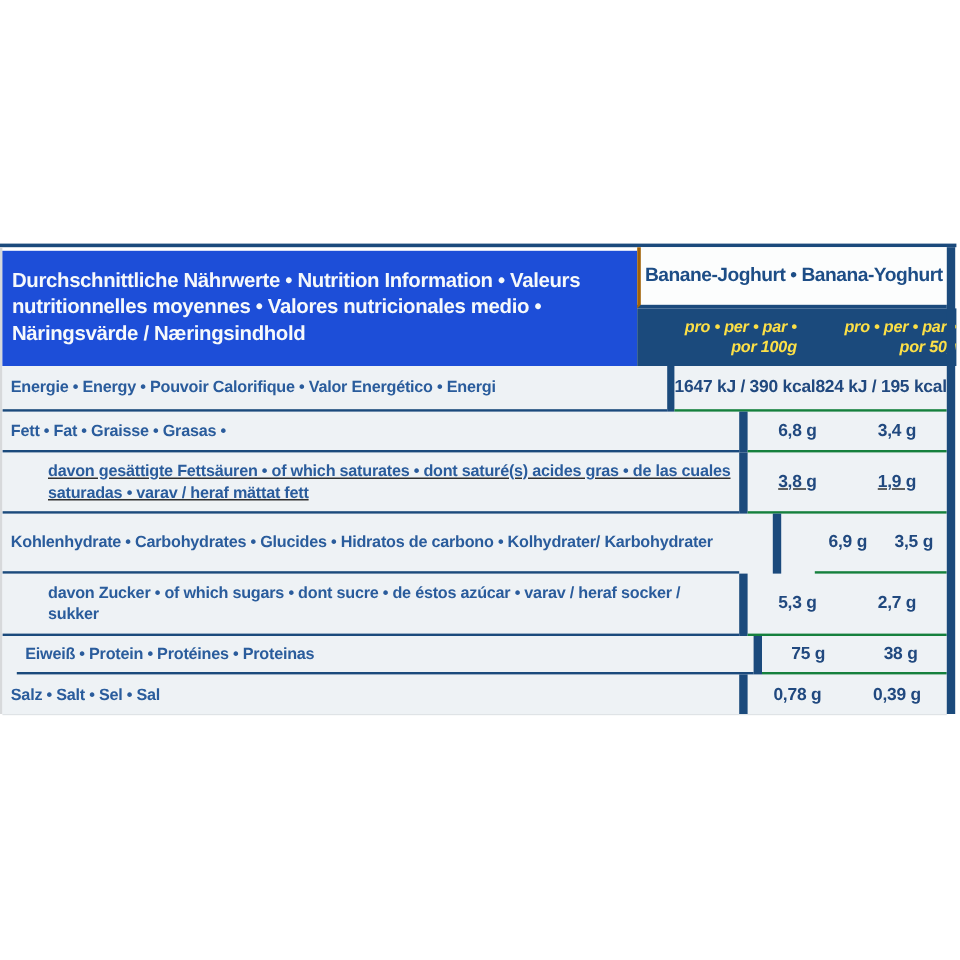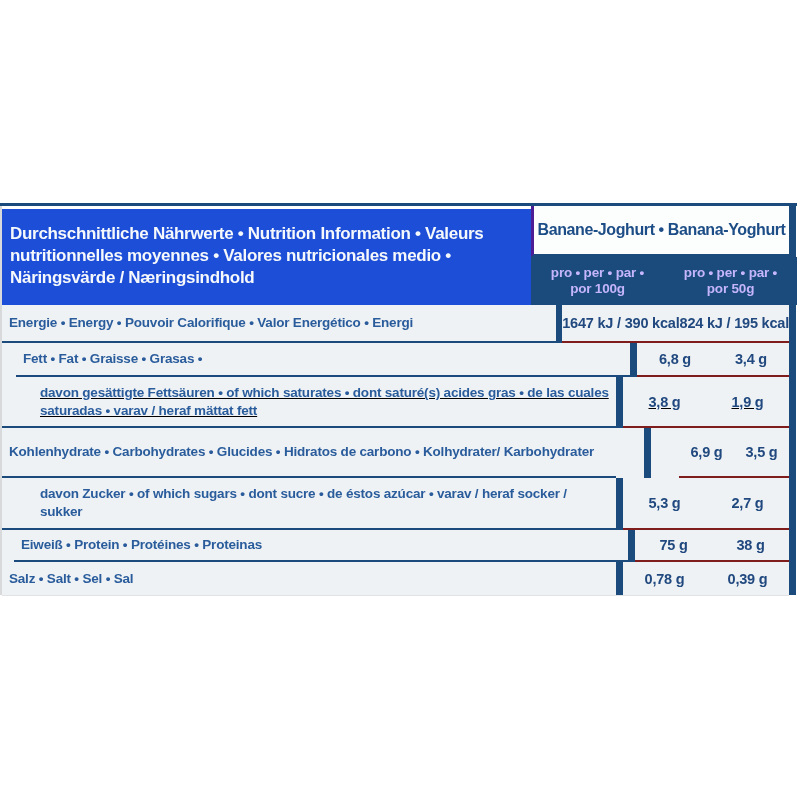--- a/index.html
+++ b/index.html
@@ -43,21 +43,21 @@
     font-size: 17px;
     font-weight: bold;
     line-height: 1.3;
     letter-spacing: -0.3px;
   }
   .product-box {
     position: absolute;
     left: 531px; top: 3px;
     width: 258px; height: 51px;
     background: #fcfdfd;
-    border-left: 3px solid #4c1d95;
+    border-left: 3px solid #a16207;
     border-bottom: 3px solid #1b4a7c;
     display: flex;
     align-items: center;
     justify-content: center;
     color: #1d4d86;
     font-size: 16px;
     font-weight: bold;
     letter-spacing: -0.4px;
     white-space: nowrap;
   }
@@ -65,47 +65,48 @@
     position: absolute;
     left: 531px; top: 54px;
     width: 266px; height: 48px;
     background: #1b4a7c;
     display: flex;
   }
   .unit {
     flex: 1;
     display: flex;
     flex-direction: column;
-    align-items: center;
+    align-items: flex-end;
     justify-content: center;
-    color: #c4b5fd;
+    color: #fde047;
     font-size: 13.5px;
     font-weight: bold;
     line-height: 1.2;
     letter-spacing: -0.2px;
+    font-style: italic;
   }
   .rightbar {
     position: absolute;
     left: 789px; top: 3px;
     width: 7px; height: 389px;
     background: #1b4a7c;
   }
   .tbody {
     position: absolute;
     left: 2px; top: 102px;
     width: 787px; height: 290px;
     background: #eef2f5;
     display: flex;
     flex-direction: column;
     overflow: hidden;
     box-shadow: 0 1px 0 #dfe3e6;
   }
   .row { display: flex; align-items: stretch; }
   .row:nth-child(1) { min-height: 38px; }
-  .row:nth-child(2) { min-height: 34px; padding-left: 14px; }
+  .row:nth-child(2) { min-height: 34px; }
   .row:nth-child(3) { min-height: 51px; text-decoration: underline; }
   .row:nth-child(4) { min-height: 50px; gap: 28px; }
   .row:nth-child(5) { min-height: 52px; }
   .row:nth-child(6) { min-height: 32px; margin-left: 12px; }
   .row:nth-child(7) { flex: 1; min-height: 30px; }
   .lab {
     width: 614px;
     display: flex;
     align-items: center;
     color: #2a5c9c;
@@ -118,21 +119,21 @@
   }
   .lab.indent { padding-left: 38px; }
   .row:last-child .lab, .row:last-child .vals { border-bottom: none; }
   .dividerbar {
     width: 7px;
     background: #1b4a7c;
   }
   .vals {
     flex: 1;
     display: flex;
-    border-bottom: 2px solid #7f1d1d;
+    border-bottom: 2px solid #15803d;
   }
   .val {
     flex: 1;
     display: flex;
     align-items: center;
     justify-content: center;
     color: #21497f;
     font-size: 14.5px;
     font-weight: bold;
     letter-spacing: -0.2px;

